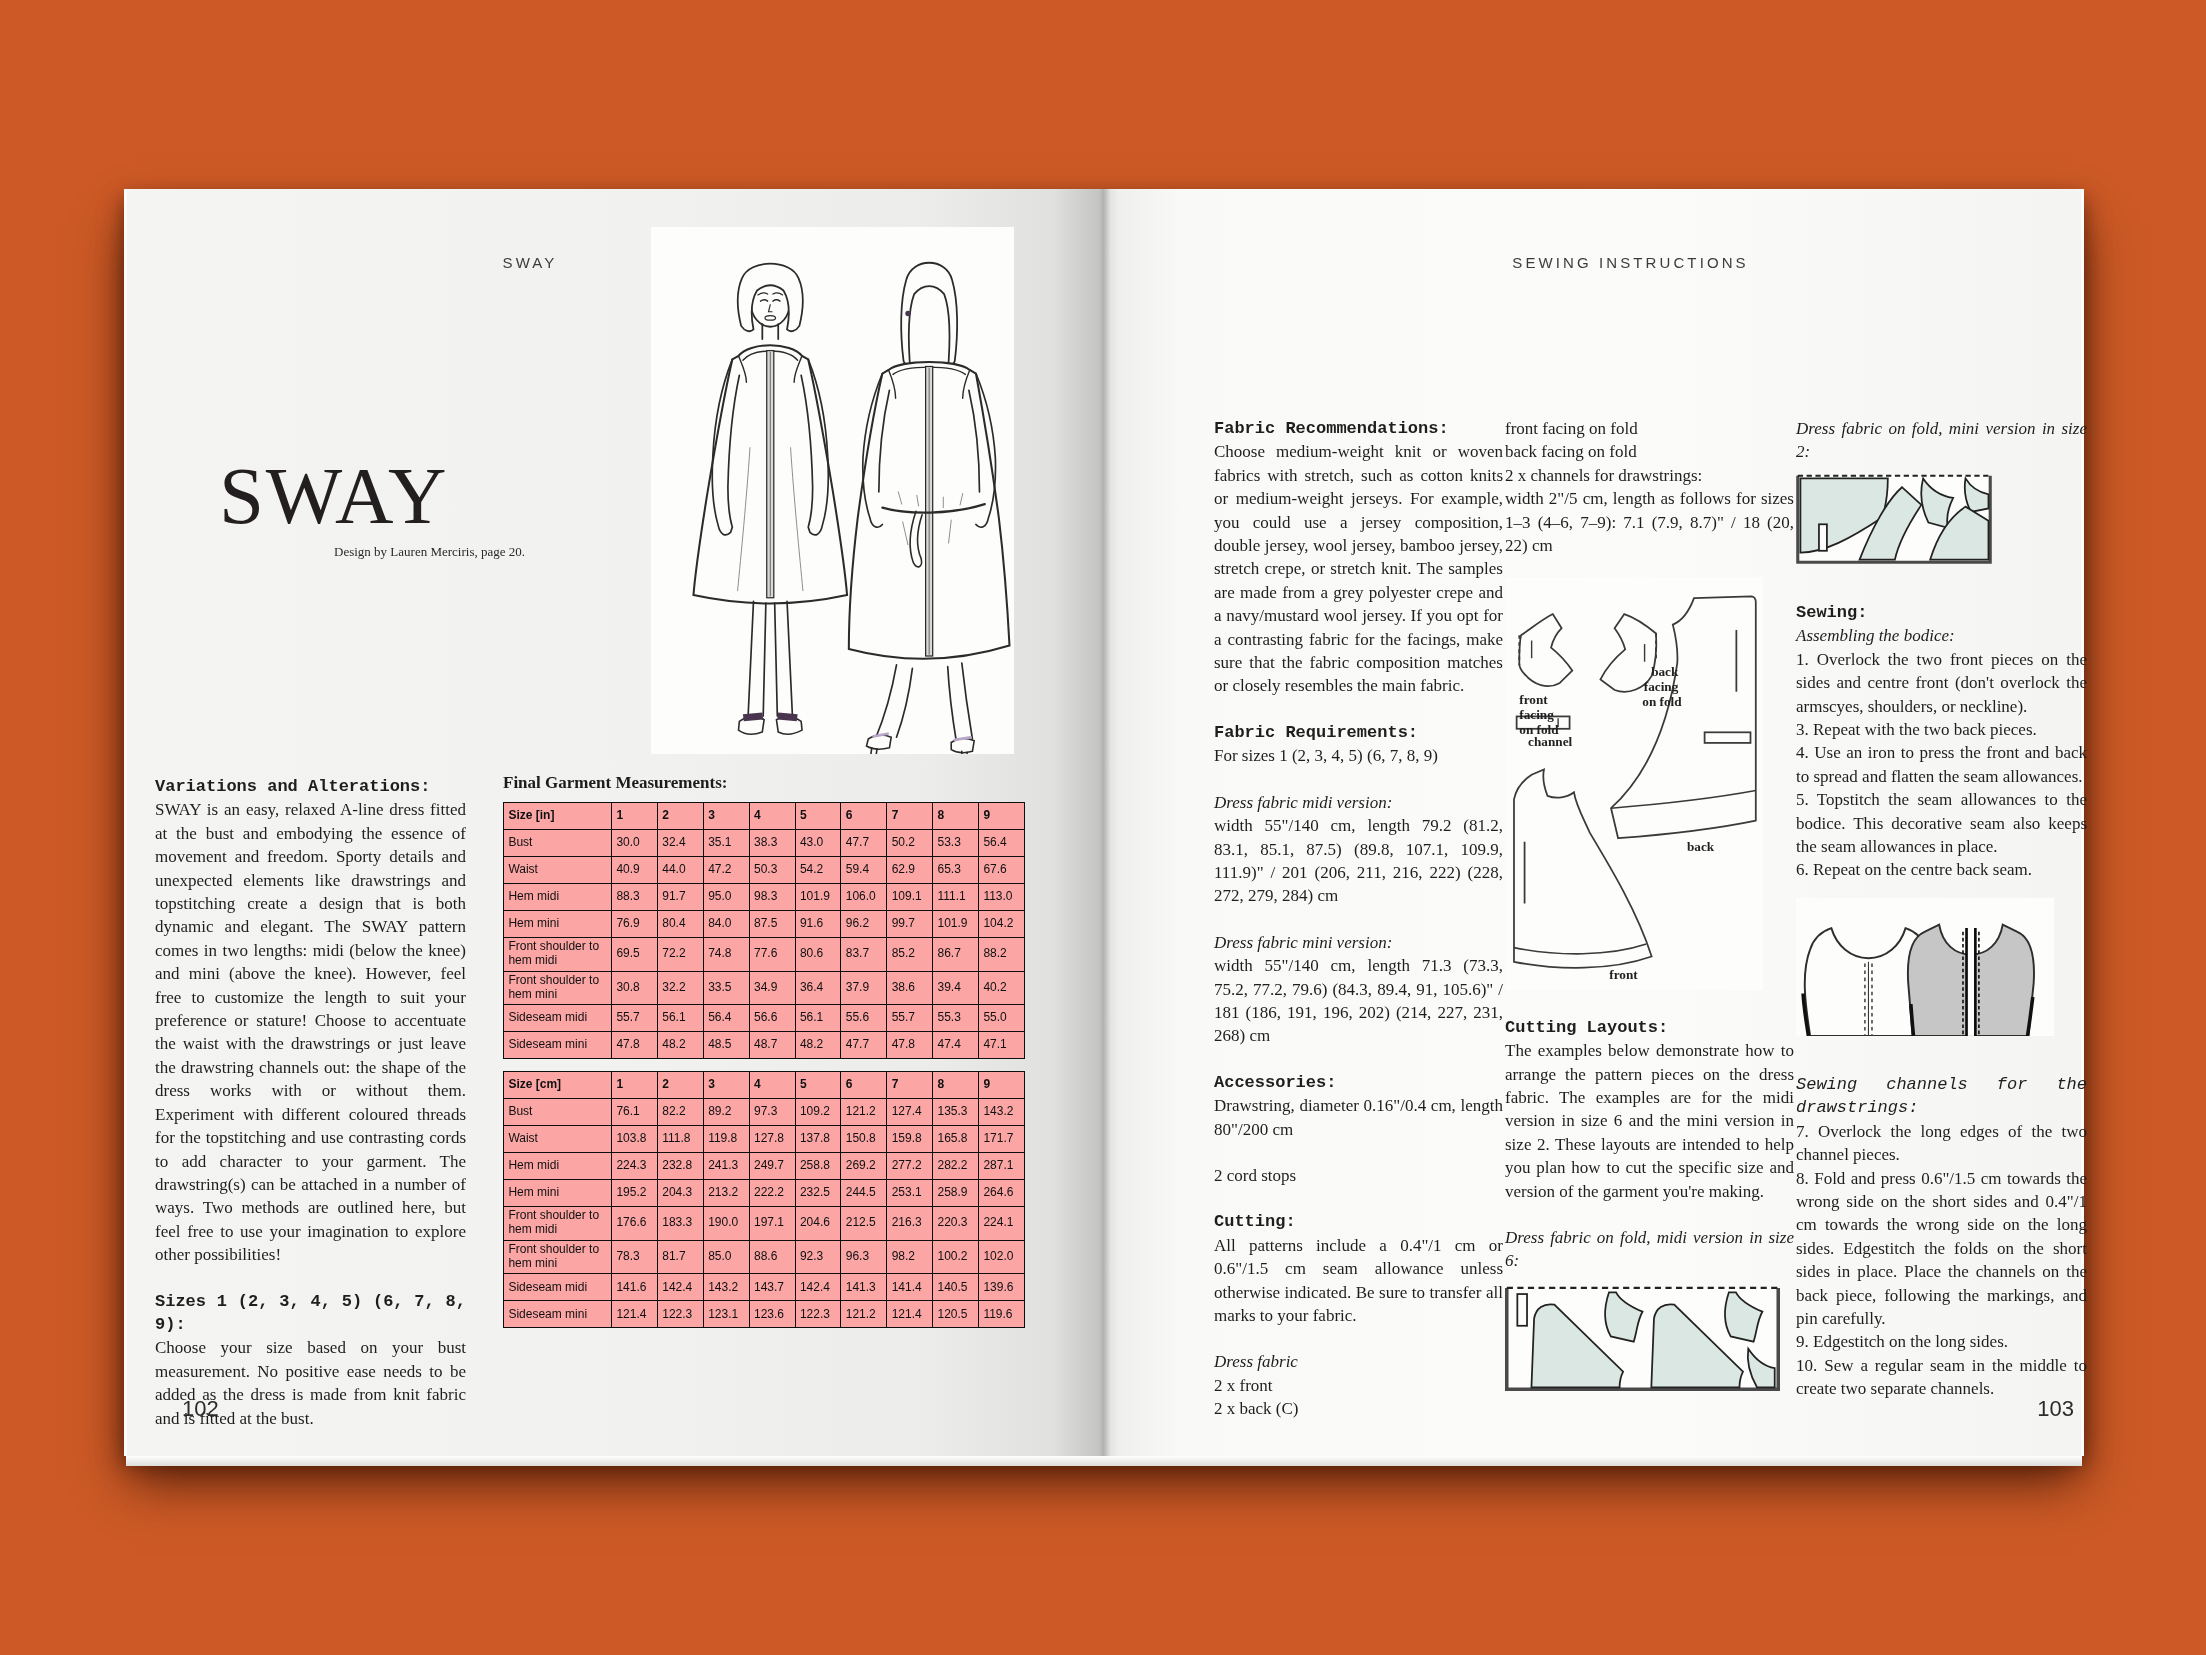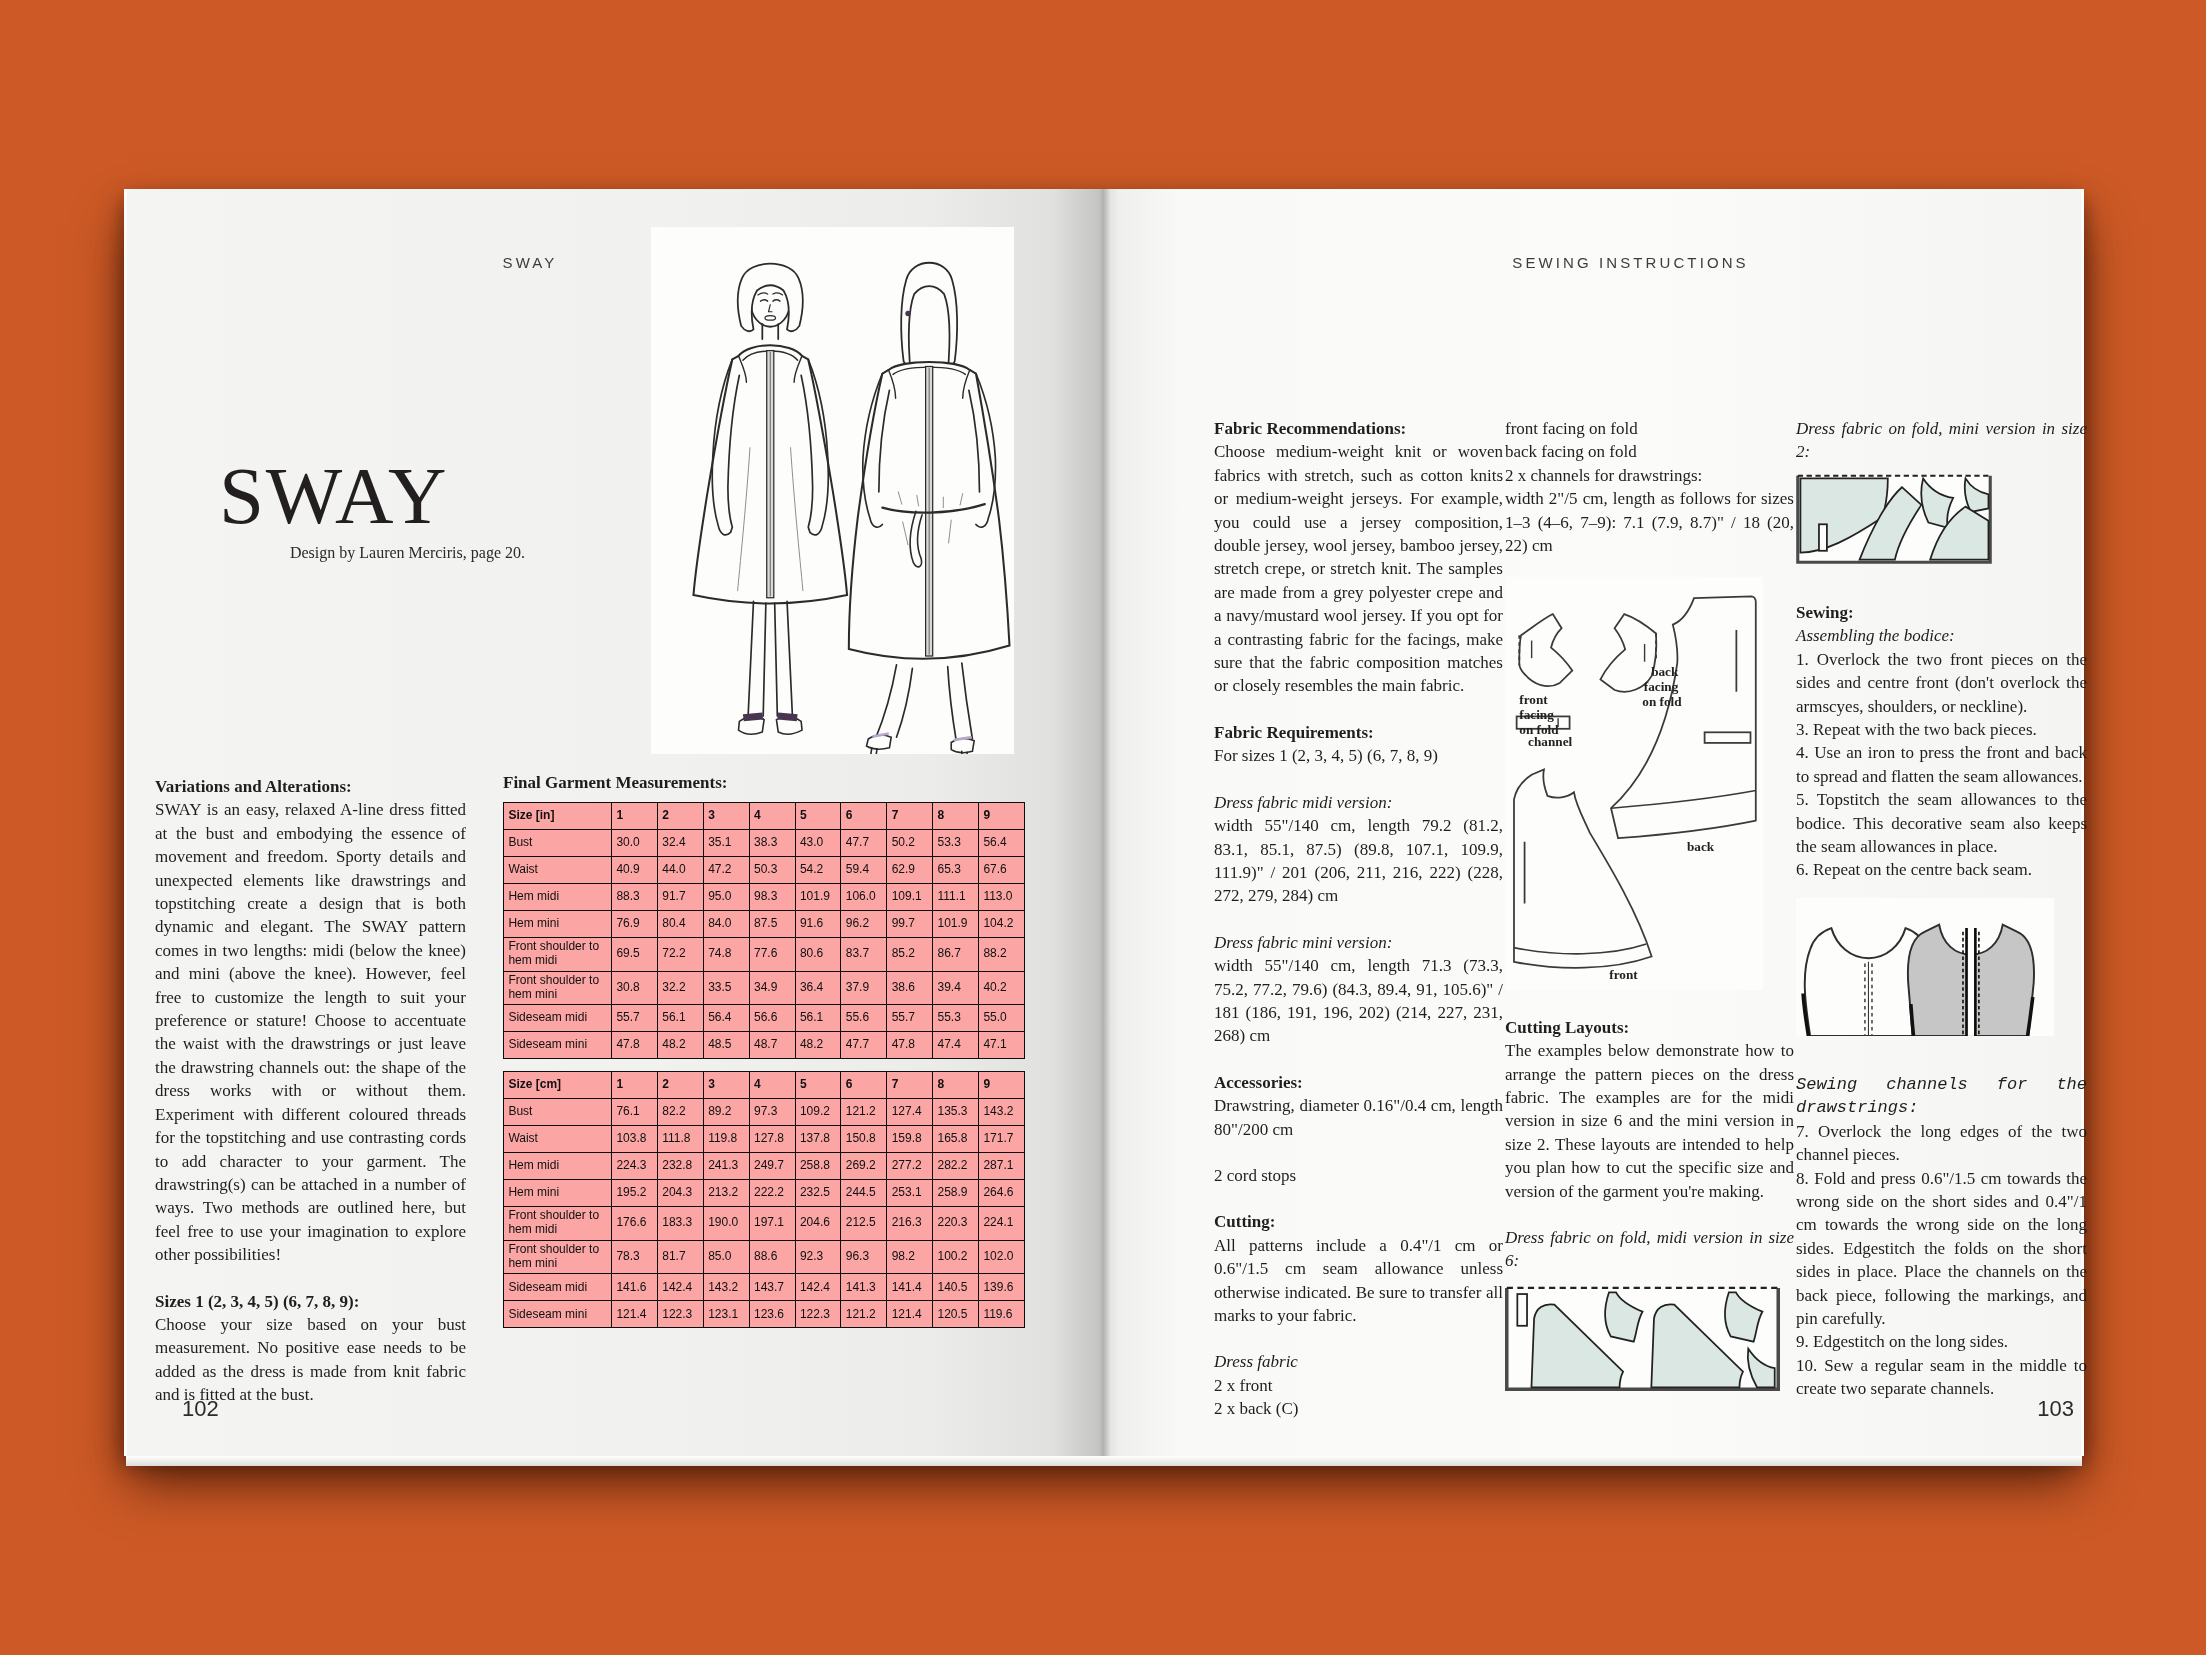--- a/index.html
+++ b/index.html
@@ -19,25 +19,25 @@
           border-right:3.5px solid #fbfbf9; }
   .spine-shade { position:absolute; left:927px; top:0; bottom:0; width:106px; pointer-events:none;
           background:linear-gradient(to right, rgba(0,0,0,0) 0%, rgba(0,0,0,.07) 45%, rgba(0,0,0,.16) 50%, rgba(0,0,0,0) 56%); }
 
   .abs { position:absolute; }
 
   .running-head { font-family:"Liberation Sans", sans-serif; font-size:15px; letter-spacing:3.1px;
           color:#3c3c3c; text-align:center; }
 
   .big-title { font-family:"Liberation Serif", serif; font-size:81px; letter-spacing:1.8px; color:#231f20; }
-  .byline { font-size:16px; color:#2a2a2a; }
+  .byline { font-size:13px; color:#2a2a2a; }
 
   .body-text { font-size:17px; line-height:23.4px; text-align:justify; color:#1e1e1e; }
   .body-text p { margin-bottom:0; }
-  .b { font-weight:bold; }
+  .b { font-weight:bold;font-family:Liberation Mono, monospace; }
   .it { font-style:italic; }
   .gap-s { height:11.5px; } .gap-m { height:23px; }
 
   .meas-head { font-size:17px; font-weight:bold; margin-bottom:8.8px; }
   table { border-collapse:collapse; width:100%; font-family:"Liberation Sans", sans-serif;
           font-size:12px; color:#101010; background:#fca5a5; table-layout:fixed; }
   table, th, td { border:1.8px solid #0e0e0e; }
   th, td { padding:2.6px 4.4px; text-align:left; vertical-align:middle; height:27px; line-height:1.15; }
   thead th { font-weight:bold; }
   td { font-weight:normal; }

